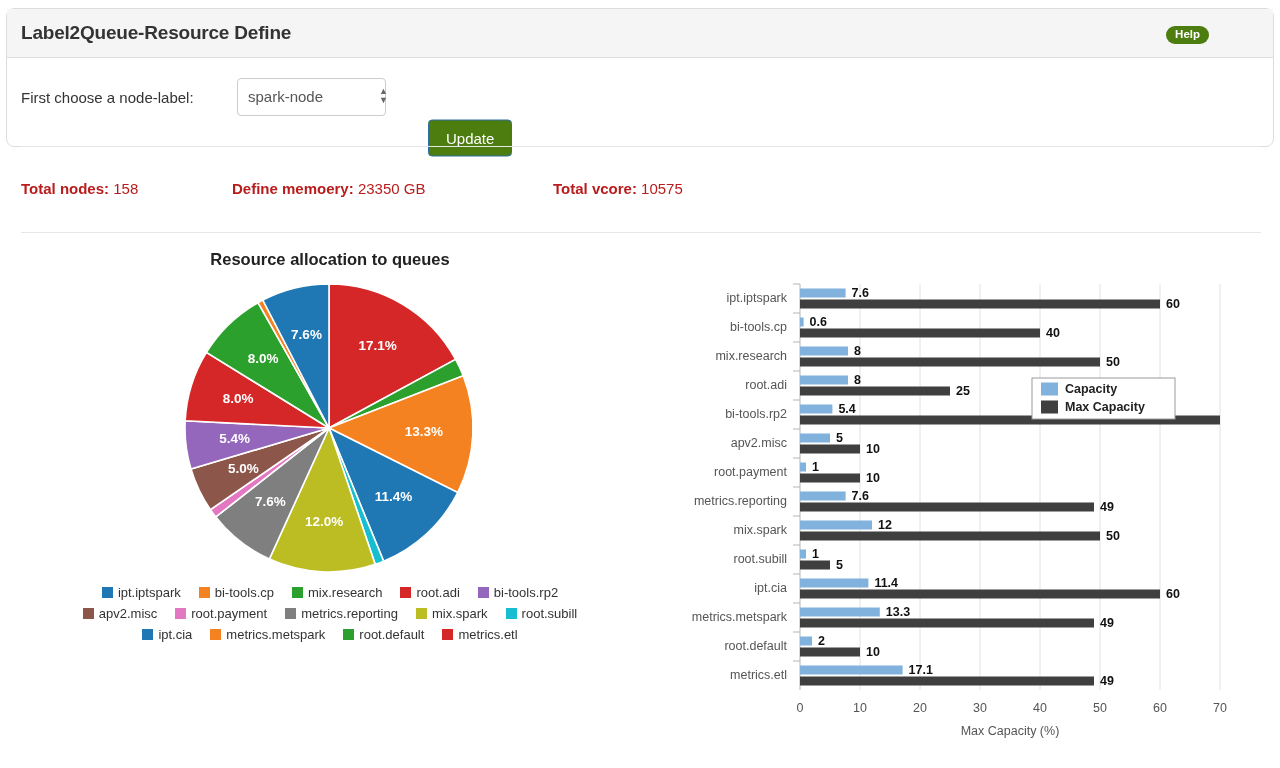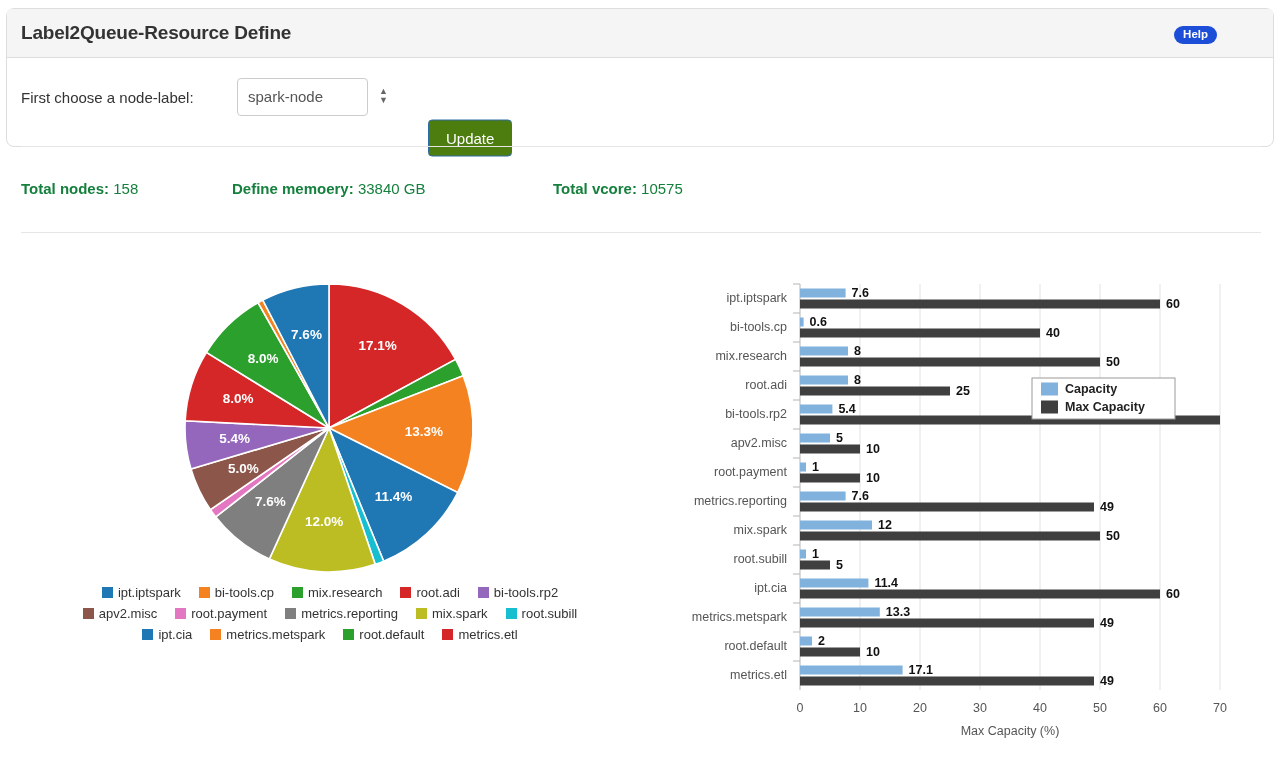--- a/index.html
+++ b/index.html
@@ -36,22 +36,22 @@
   .panel-title {
     position: absolute;
     left: 14px; top: 13px;
     font-size: 19px;
     font-weight: bold;
     color: #333333;
     letter-spacing: -0.2px;
   }
   .help-badge {
     position: absolute;
-    right: 56px; top: 17px;
-    background: #1d4ed8;
+    right: 64px; top: 17px;
+    background: #4d7c0f;
     color: #ffffff;
     font-size: 11.5px;
     font-weight: bold;
     padding: 2px 9px 3px 9px;
     border-radius: 9px;
     line-height: 13px;
   }
 
   
   .ctrl-row {
@@ -61,21 +61,21 @@
   .ctrl-label {
     position: absolute;
     left: 14px; top: 31px;
     font-size: 15px;
     font-weight: normal;
     color: #333333;
   }
   .node-select {
     position: absolute;
     left: 230px; top: 20px;
-    width: 131px; height: 38px;
+    width: 149px; height: 38px;
     border: 1px solid #cccccc;
     border-radius: 4px;
     background: #ffffff;
     font-family: "Liberation Sans", sans-serif;
     font-size: 15px;
     color: #555555;
     padding: 0 26px 0 10px;
     line-height: 36px;
     appearance: none;
     -webkit-appearance: none;
@@ -109,21 +109,21 @@
     left: 14px;
     width: 1240px;
     height: 1px;
     background: #e6e6e6;
   }
   #div1 { top: 137px; }
   #div2 { top: 223px; }
 
   
   .totals { position: absolute; top: 171px; left: 0; width: 100%; height: 24px; }
-  .total-item { position: absolute; font-size: 15px; color: #15803d; white-space: nowrap; }
+  .total-item { position: absolute; font-size: 15px; color: #b91c1c; white-space: nowrap; }
   .total-item b { font-weight: bold; }
   .total-item span.val { font-weight: normal; }
   #tot0 { left: 14px; }
   #tot1 { left: 225px; }
   #tot2 { left: 546px; }
 
   
   .chart-title {
     position: absolute;
     font-size: 16.5px;
@@ -241,31 +241,32 @@
 
     <div class="divider" id="div1"></div>
 
     <div class="totals">
       <div class="total-item" id="tot0">
         <b>Total nodes:</b>
         <span class="val">158</span>
       </div>
       <div class="total-item" id="tot1">
         <b>Define memoery:</b>
-        <span class="val">33840 GB</span>
+        <span class="val">23350 GB</span>
       </div>
       <div class="total-item" id="tot2">
         <b>Total vcore:</b>
         <span class="val">10575</span>
       </div>
     </div>
 
     <div class="divider" id="div2"></div>
   </div>
 
+  <div class="chart-title" id="pie-title">Resource allocation to queues</div>
   <div id="pie-wrap">
     <svg id="pie-svg" width="305" height="292" viewBox="0 0 305 292">
         <path d="M 152 146 L 152.00 2.00 A 144 144 0 0 1 278.62 77.42 Z" fill="#d62728" stroke="#ffffff" stroke-width="1.6"></path>
         <text x="200.6" y="64.3" class="pie-lbl">17.1%</text>
         <path d="M 152 146 L 278.62 77.42 A 144 144 0 0 1 286.22 93.83 Z" fill="#2ca02c" stroke="#ffffff" stroke-width="1.6"></path>
         <path d="M 152 146 L 286.22 93.83 A 144 144 0 0 1 280.71 210.57 Z" fill="#f58220" stroke="#ffffff" stroke-width="1.6"></path>
         <text x="246.9" y="150.5" class="pie-lbl">13.3%</text>
         <path d="M 152 146 L 280.71 210.57 A 144 144 0 0 1 206.69 279.21 Z" fill="#1f77b4" stroke="#ffffff" stroke-width="1.6"></path>
         <text x="216.6" y="215.7" class="pie-lbl">11.4%</text>
         <path d="M 152 146 L 206.69 279.21 A 144 144 0 0 1 198.22 282.38 Z" fill="#17becf" stroke="#ffffff" stroke-width="1.6"></path>

